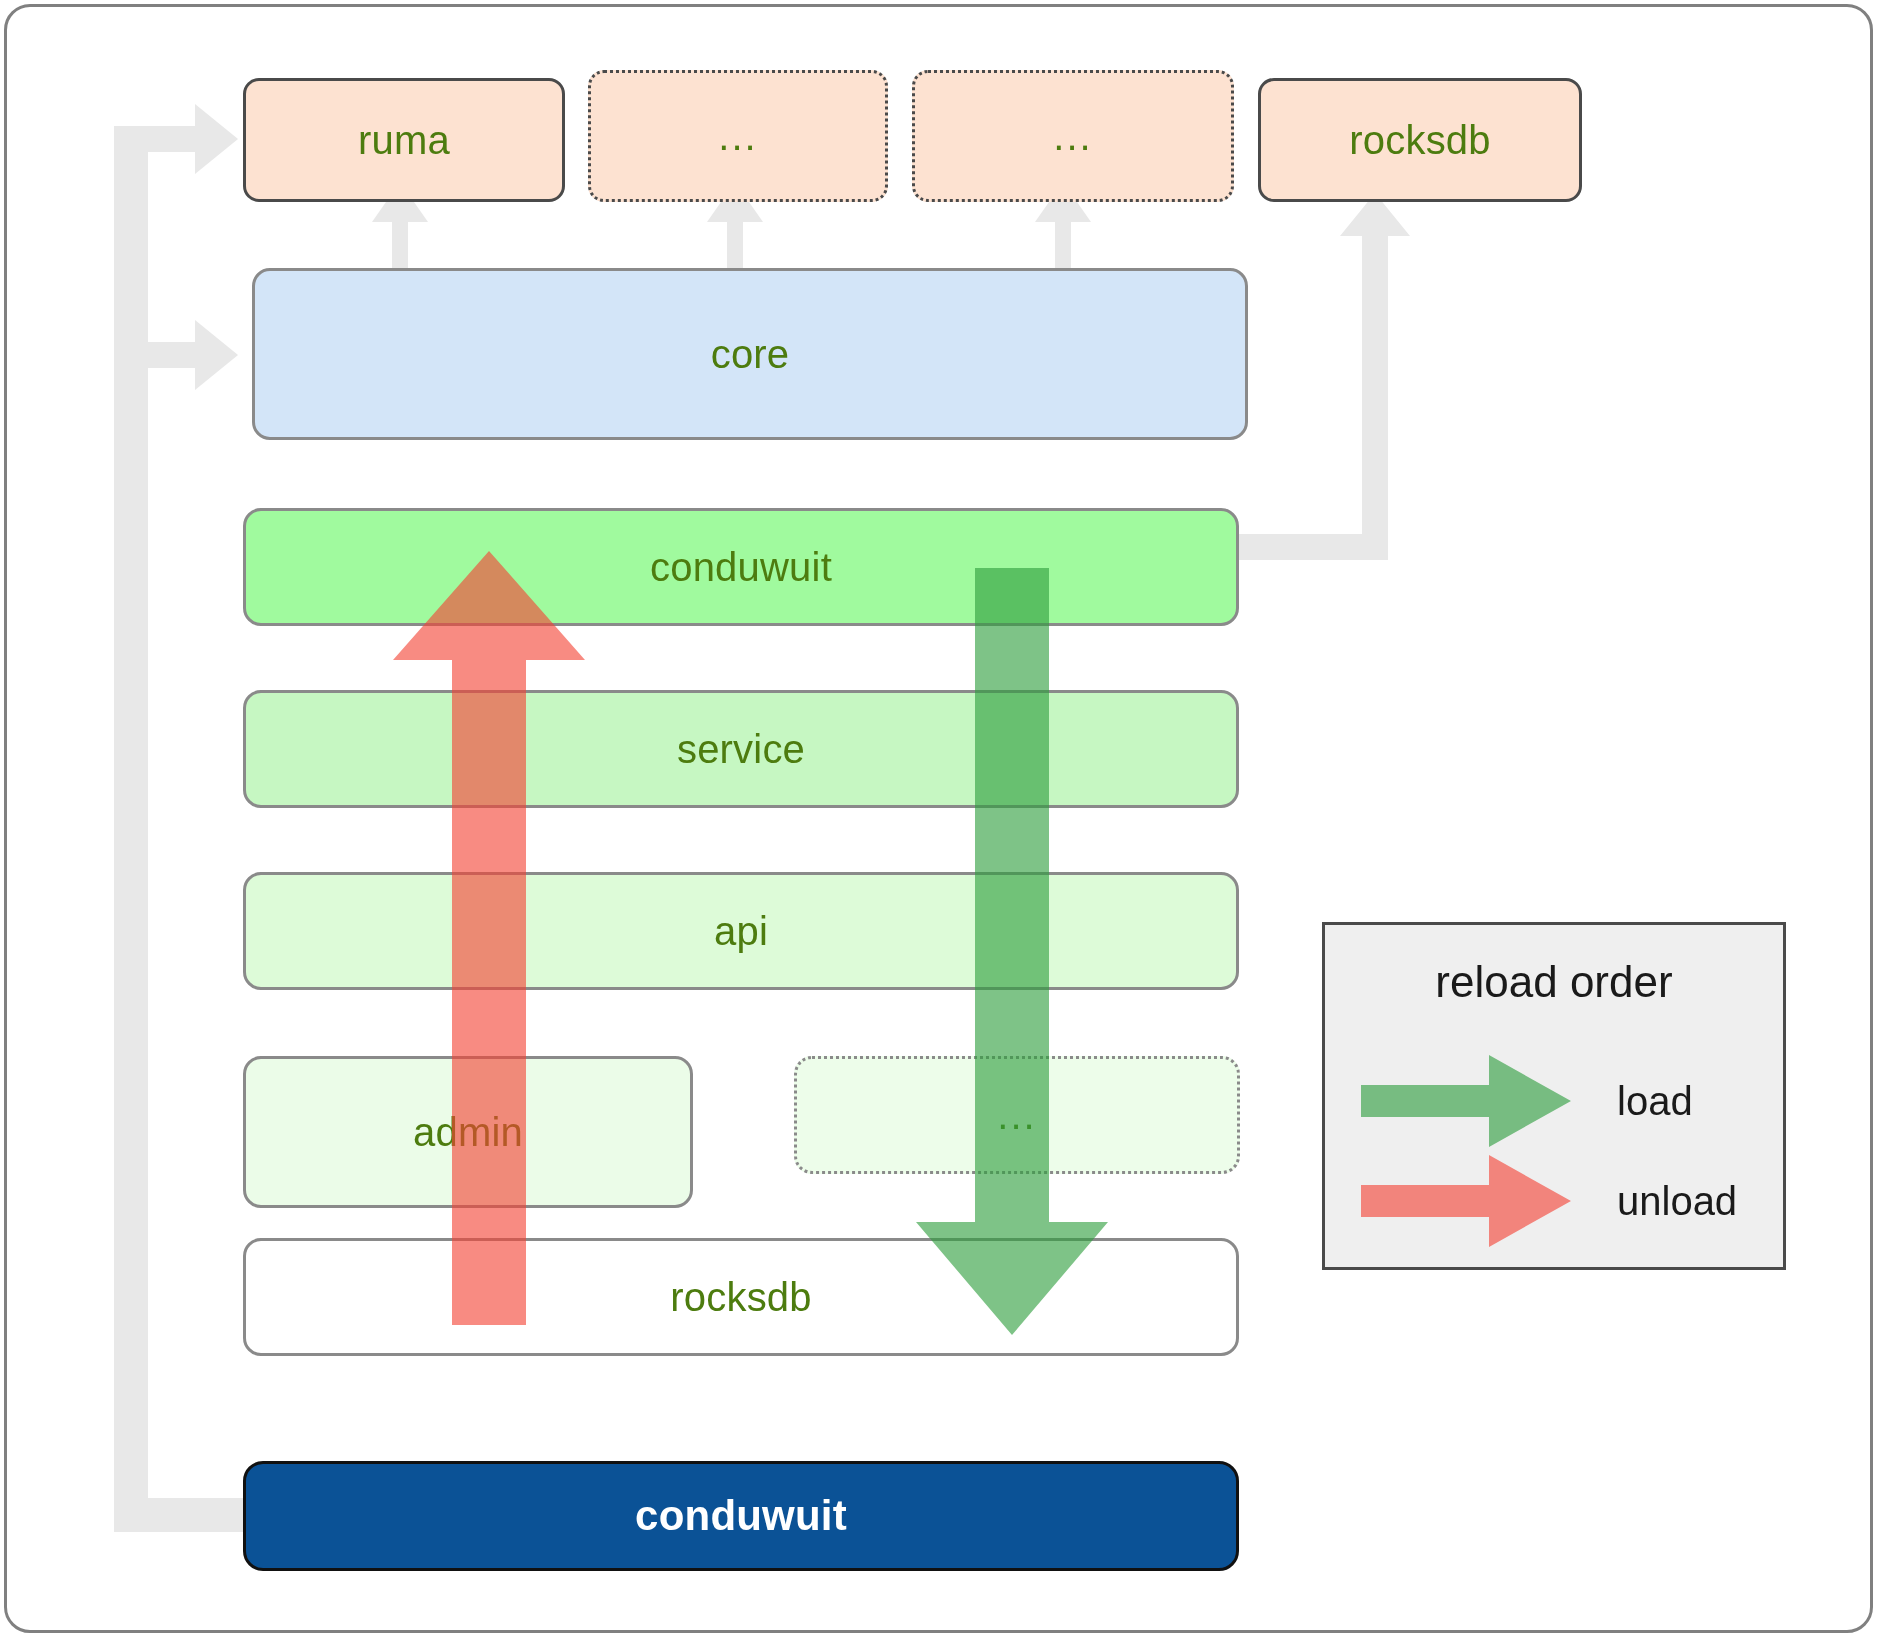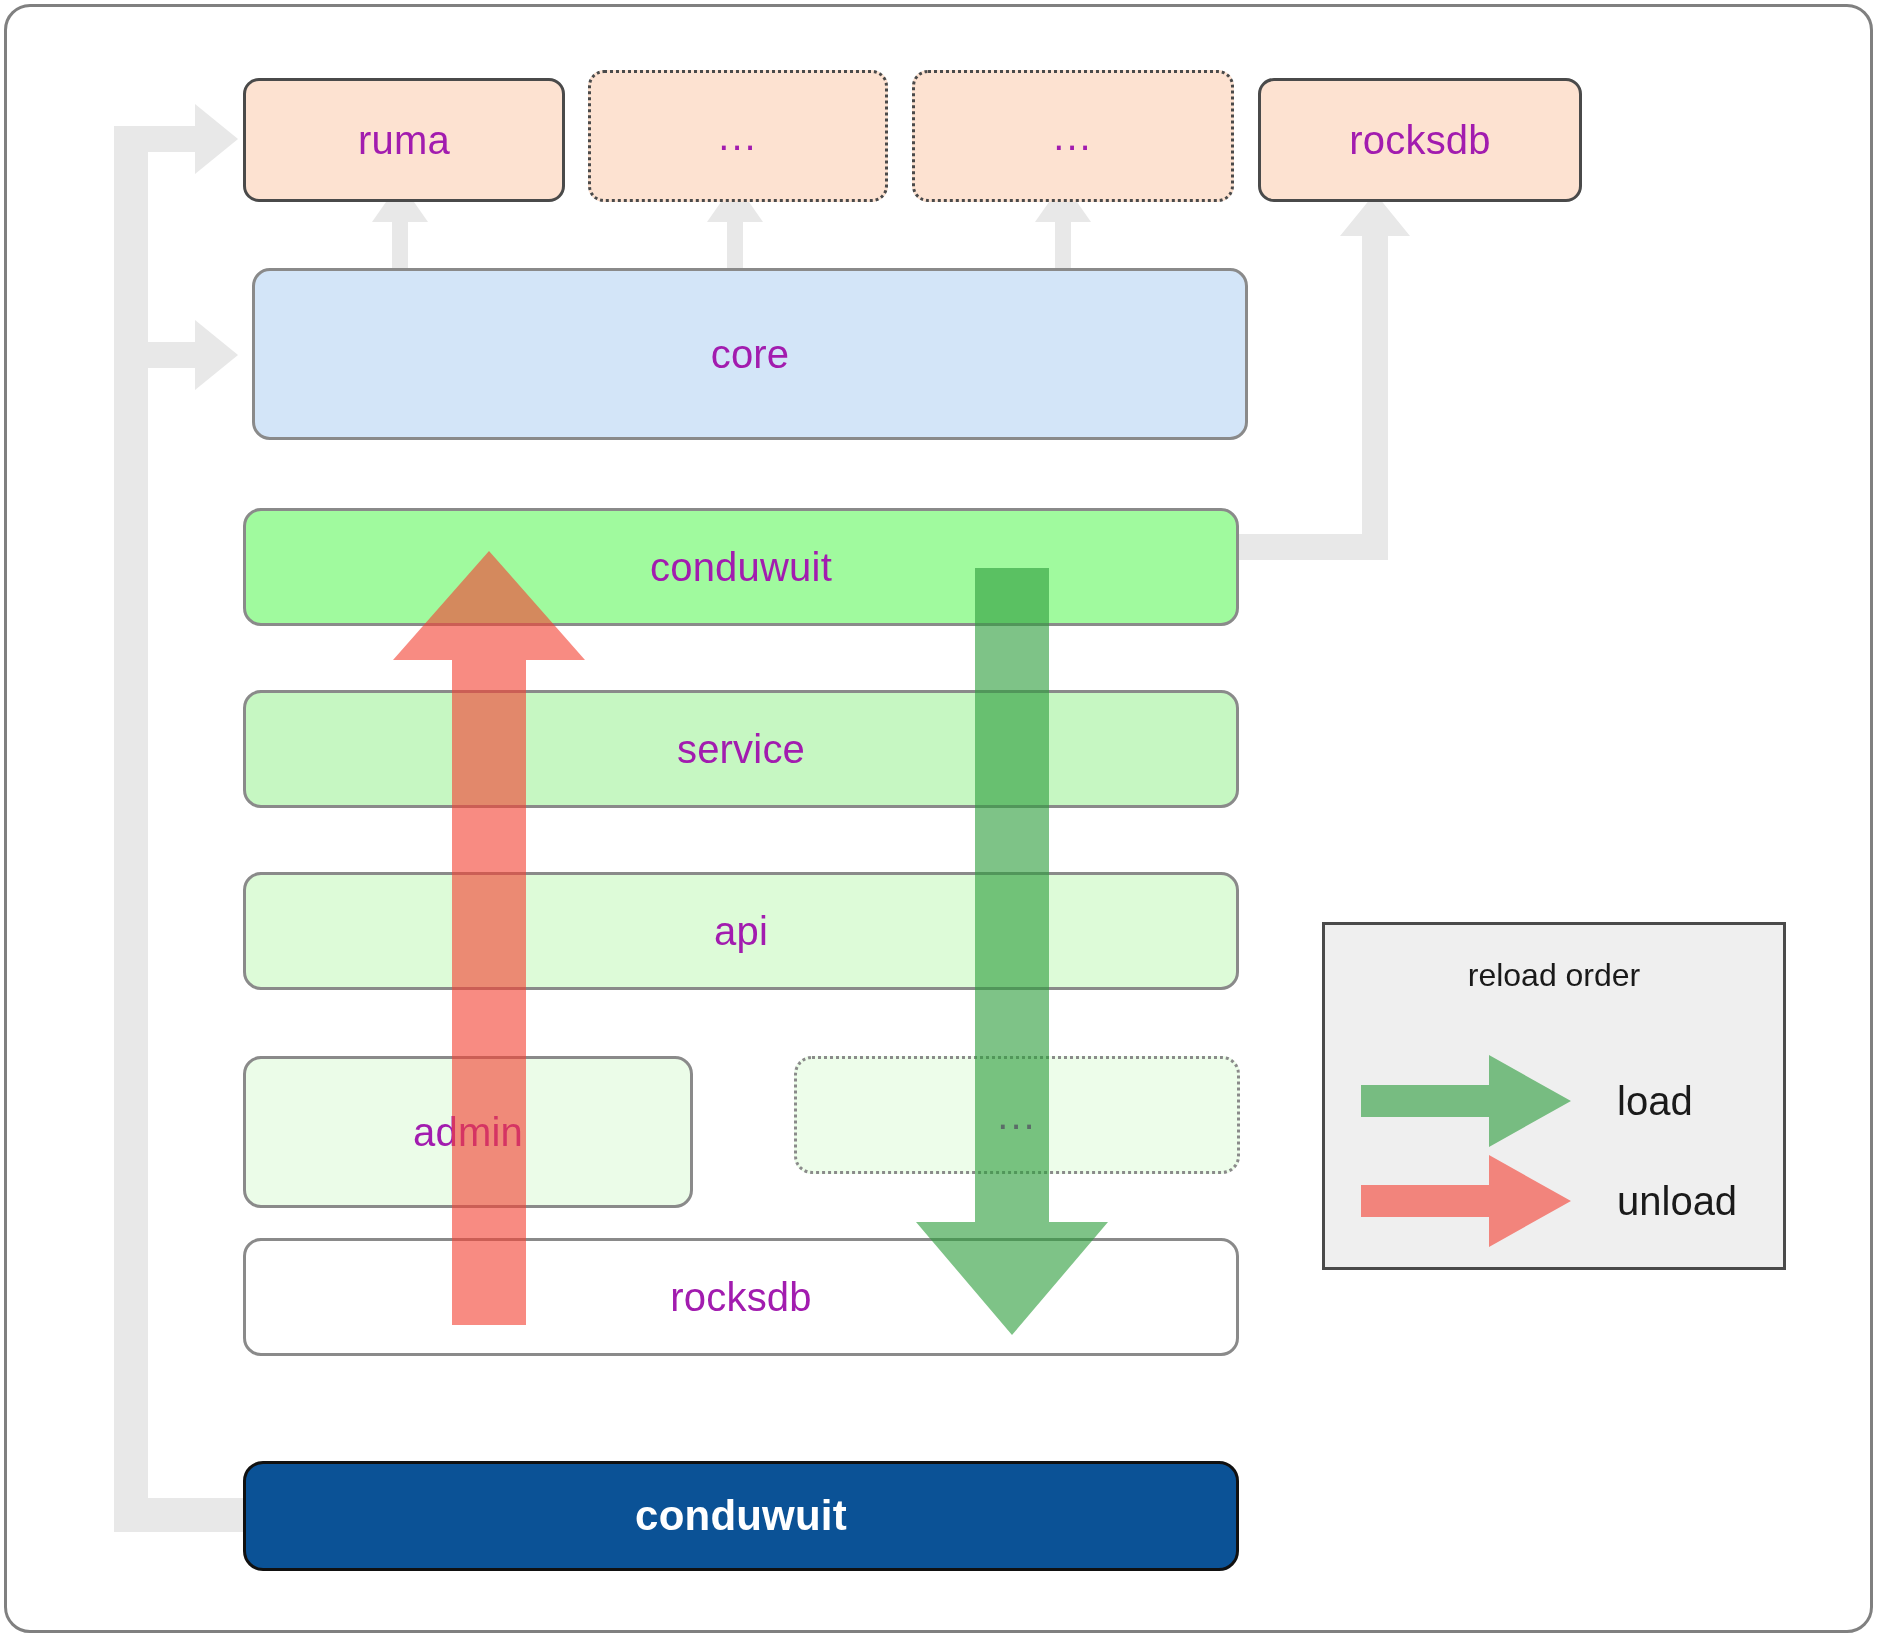--- a/index.html
+++ b/index.html
@@ -32,21 +32,21 @@
 
   
   .node {
     position: absolute;
     box-sizing: border-box;
     display: flex;
     align-items: center;
     justify-content: center;
     border-radius: 14px;
     font-size: 40px;
-    color: #a21caf;
+    color: #4d7c0f;
     letter-spacing: 0.2px;
     z-index: 6;
   }
   .node .label { pointer-events: none; }
 
   .peer {
     border: 3px solid #4a4a4a;
     background: #fde2d1;
     border-radius: 16px;
   }
@@ -91,21 +91,21 @@
     background: #efefef;
     border: 3px solid #4a4a4a;
     box-sizing: border-box;
     z-index: 7;
   }
   #legend .legend-title {
     position: absolute;
     left: 0; right: 0;
     top: 32px;
     text-align: center;
-    font-size: 32px;
+    font-size: 44px;
     color: #1a1a1a;
   }
   #legend .legend-row {
     position: absolute;
     left: 0;
     width: 464px;
     height: 92px;
     display: flex;
     align-items: center;
   }

